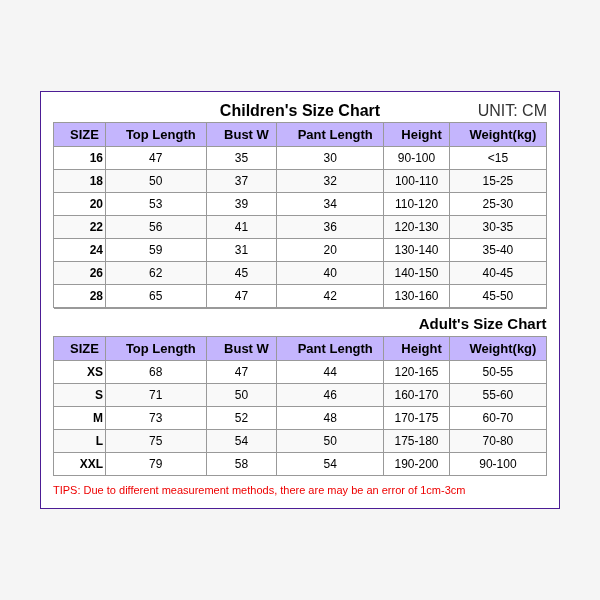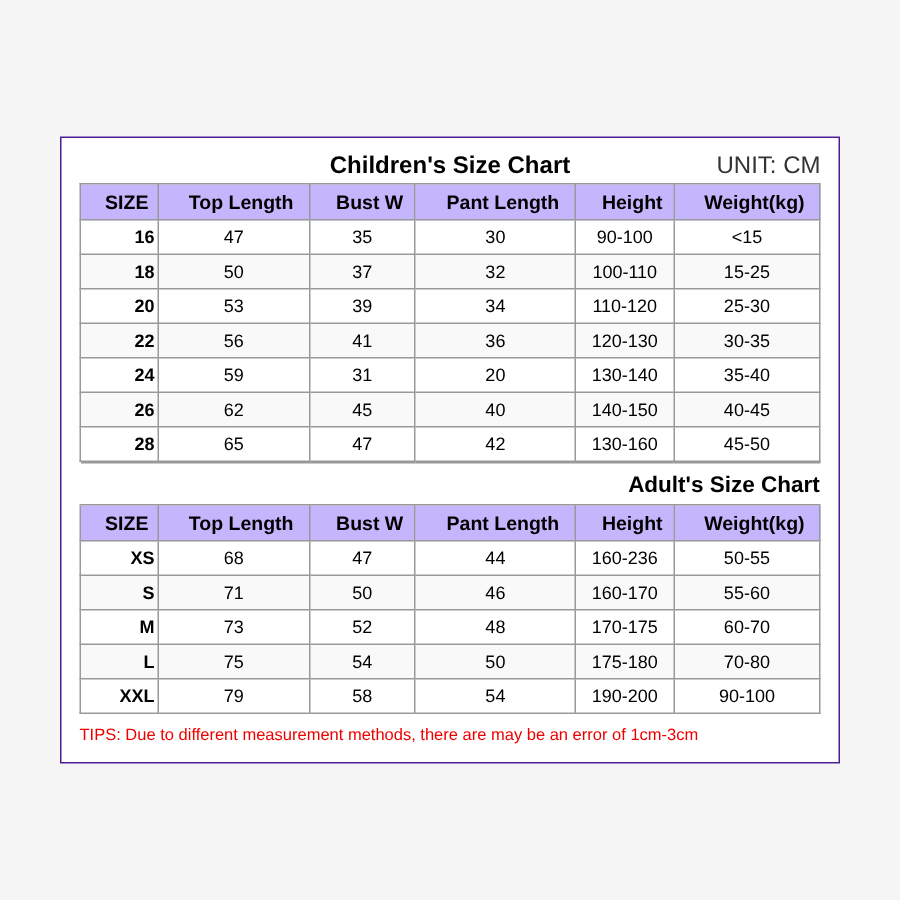--- a/index.html
+++ b/index.html
@@ -169,21 +169,21 @@
         <th>Height</th>
         <th>Weight(kg)</th>
       </tr>
     </tbody>
     <tbody id="adult-tbody">
     <tr>
           <td class="size-col">XS</td>
           <td>68</td>
           <td>47</td>
           <td>44</td>
-          <td>160-236</td>
+          <td>120-165</td>
           <td>50-55</td>
         </tr>
         <tr>
           <td class="size-col">S</td>
           <td>71</td>
           <td>50</td>
           <td>46</td>
           <td>160-170</td>
           <td>55-60</td>
         </tr>

